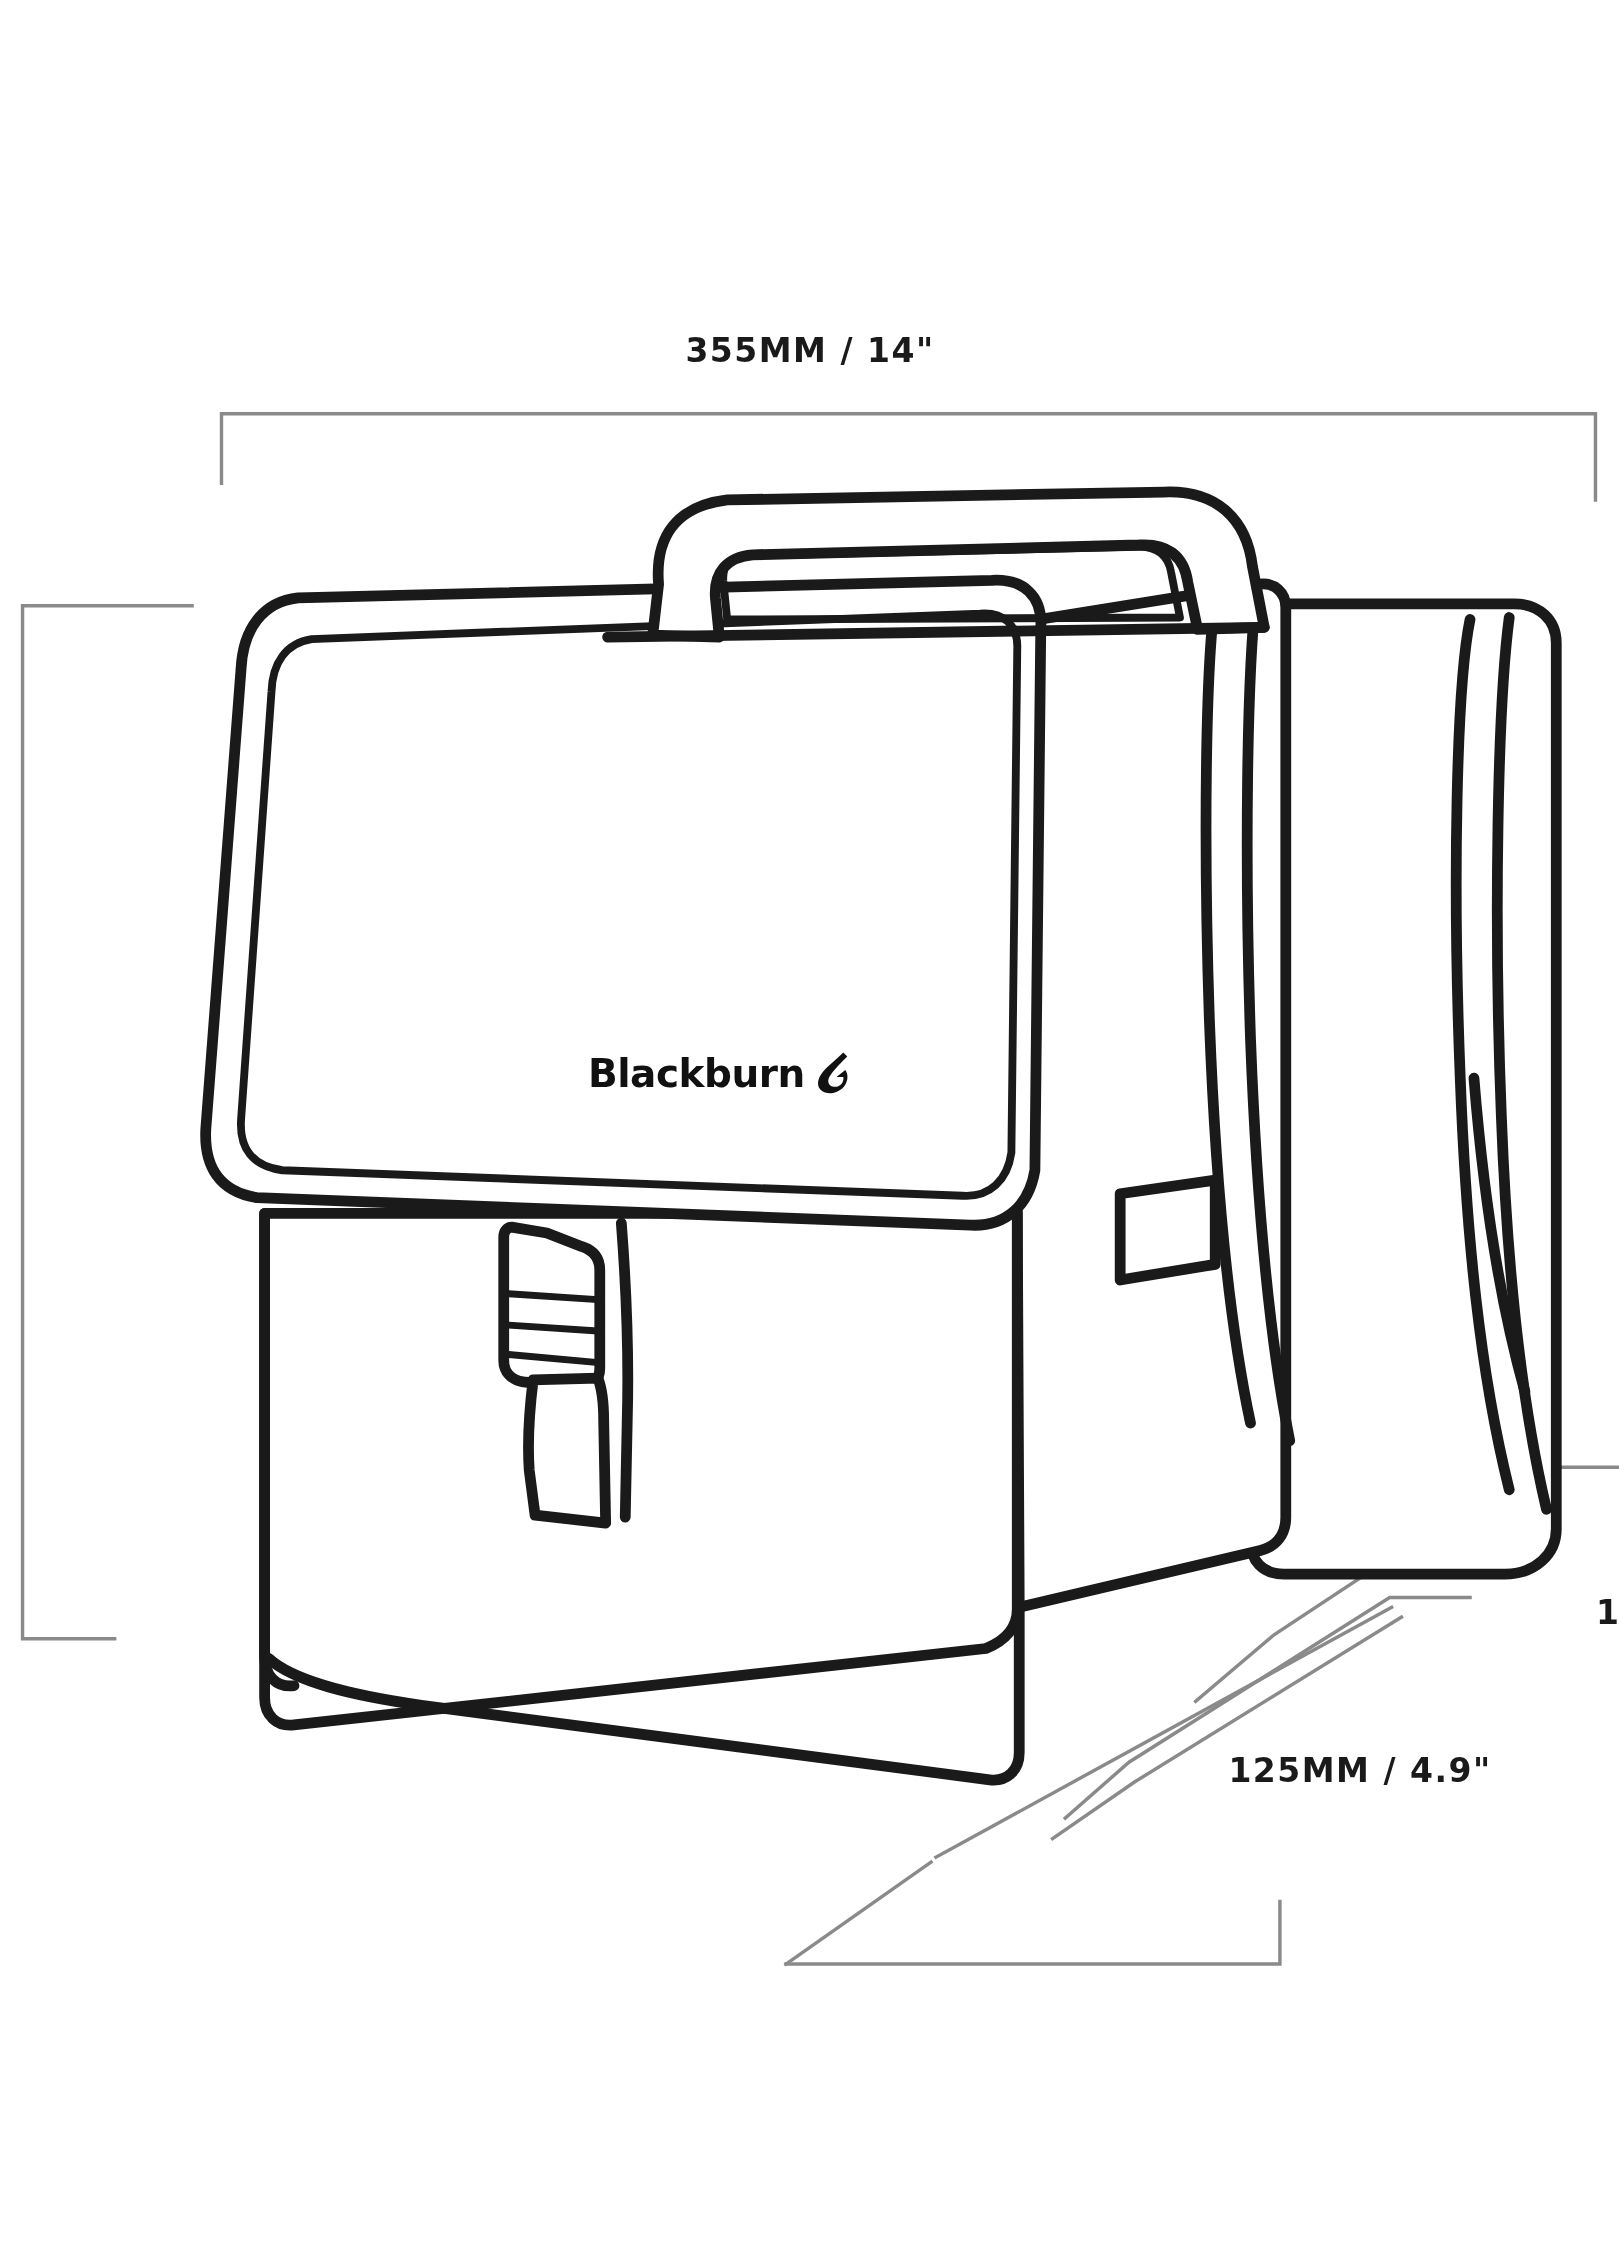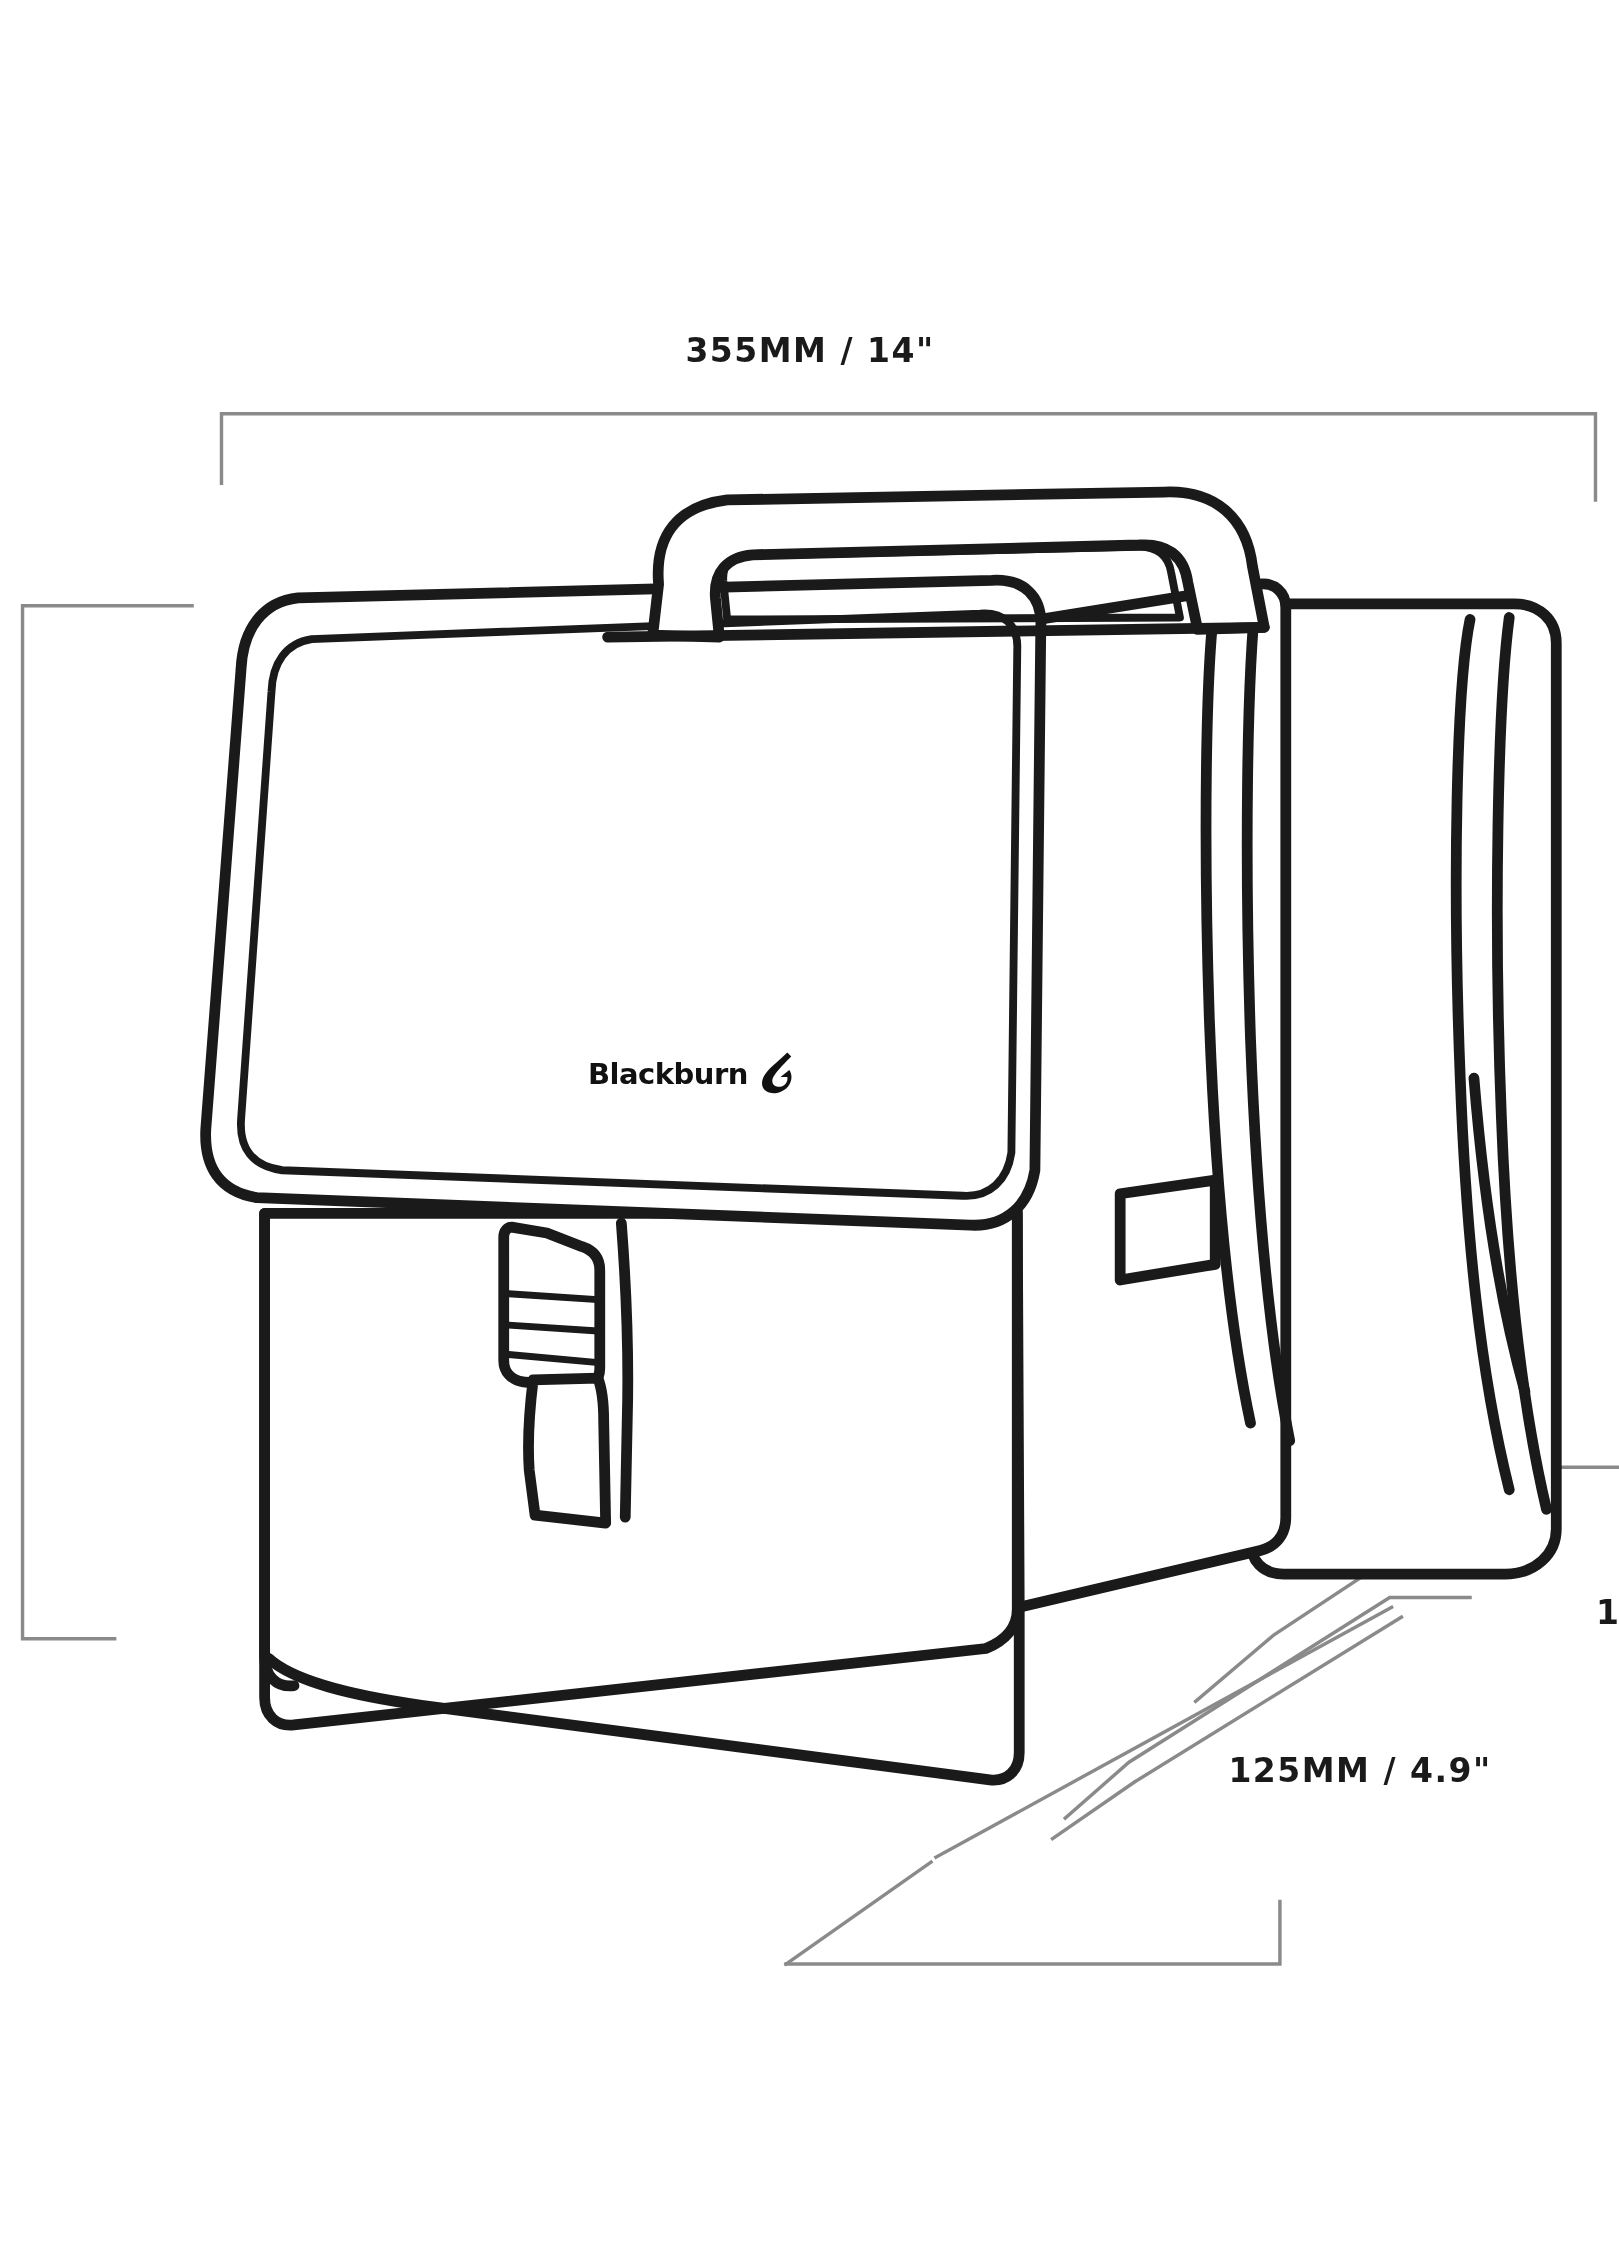--- a/index.html
+++ b/index.html
@@ -60,21 +60,21 @@
     top: 1073px;
     transform: translateY(-50%);
     display: flex;
     align-items: center;
     gap: 9.8px;
     user-select: none;
   }
   .brand-word {
     font-family: "DejaVu Sans", sans-serif;
     font-weight: 700;
-    font-size: 29px;
+    font-size: 39px;
     letter-spacing: -0.5px;
     color: #111111;
   }
 </style>
 </head>
 <body>
 
 <div id="page">
 
   <svg id="art" viewBox="0 0 1652 2313">

